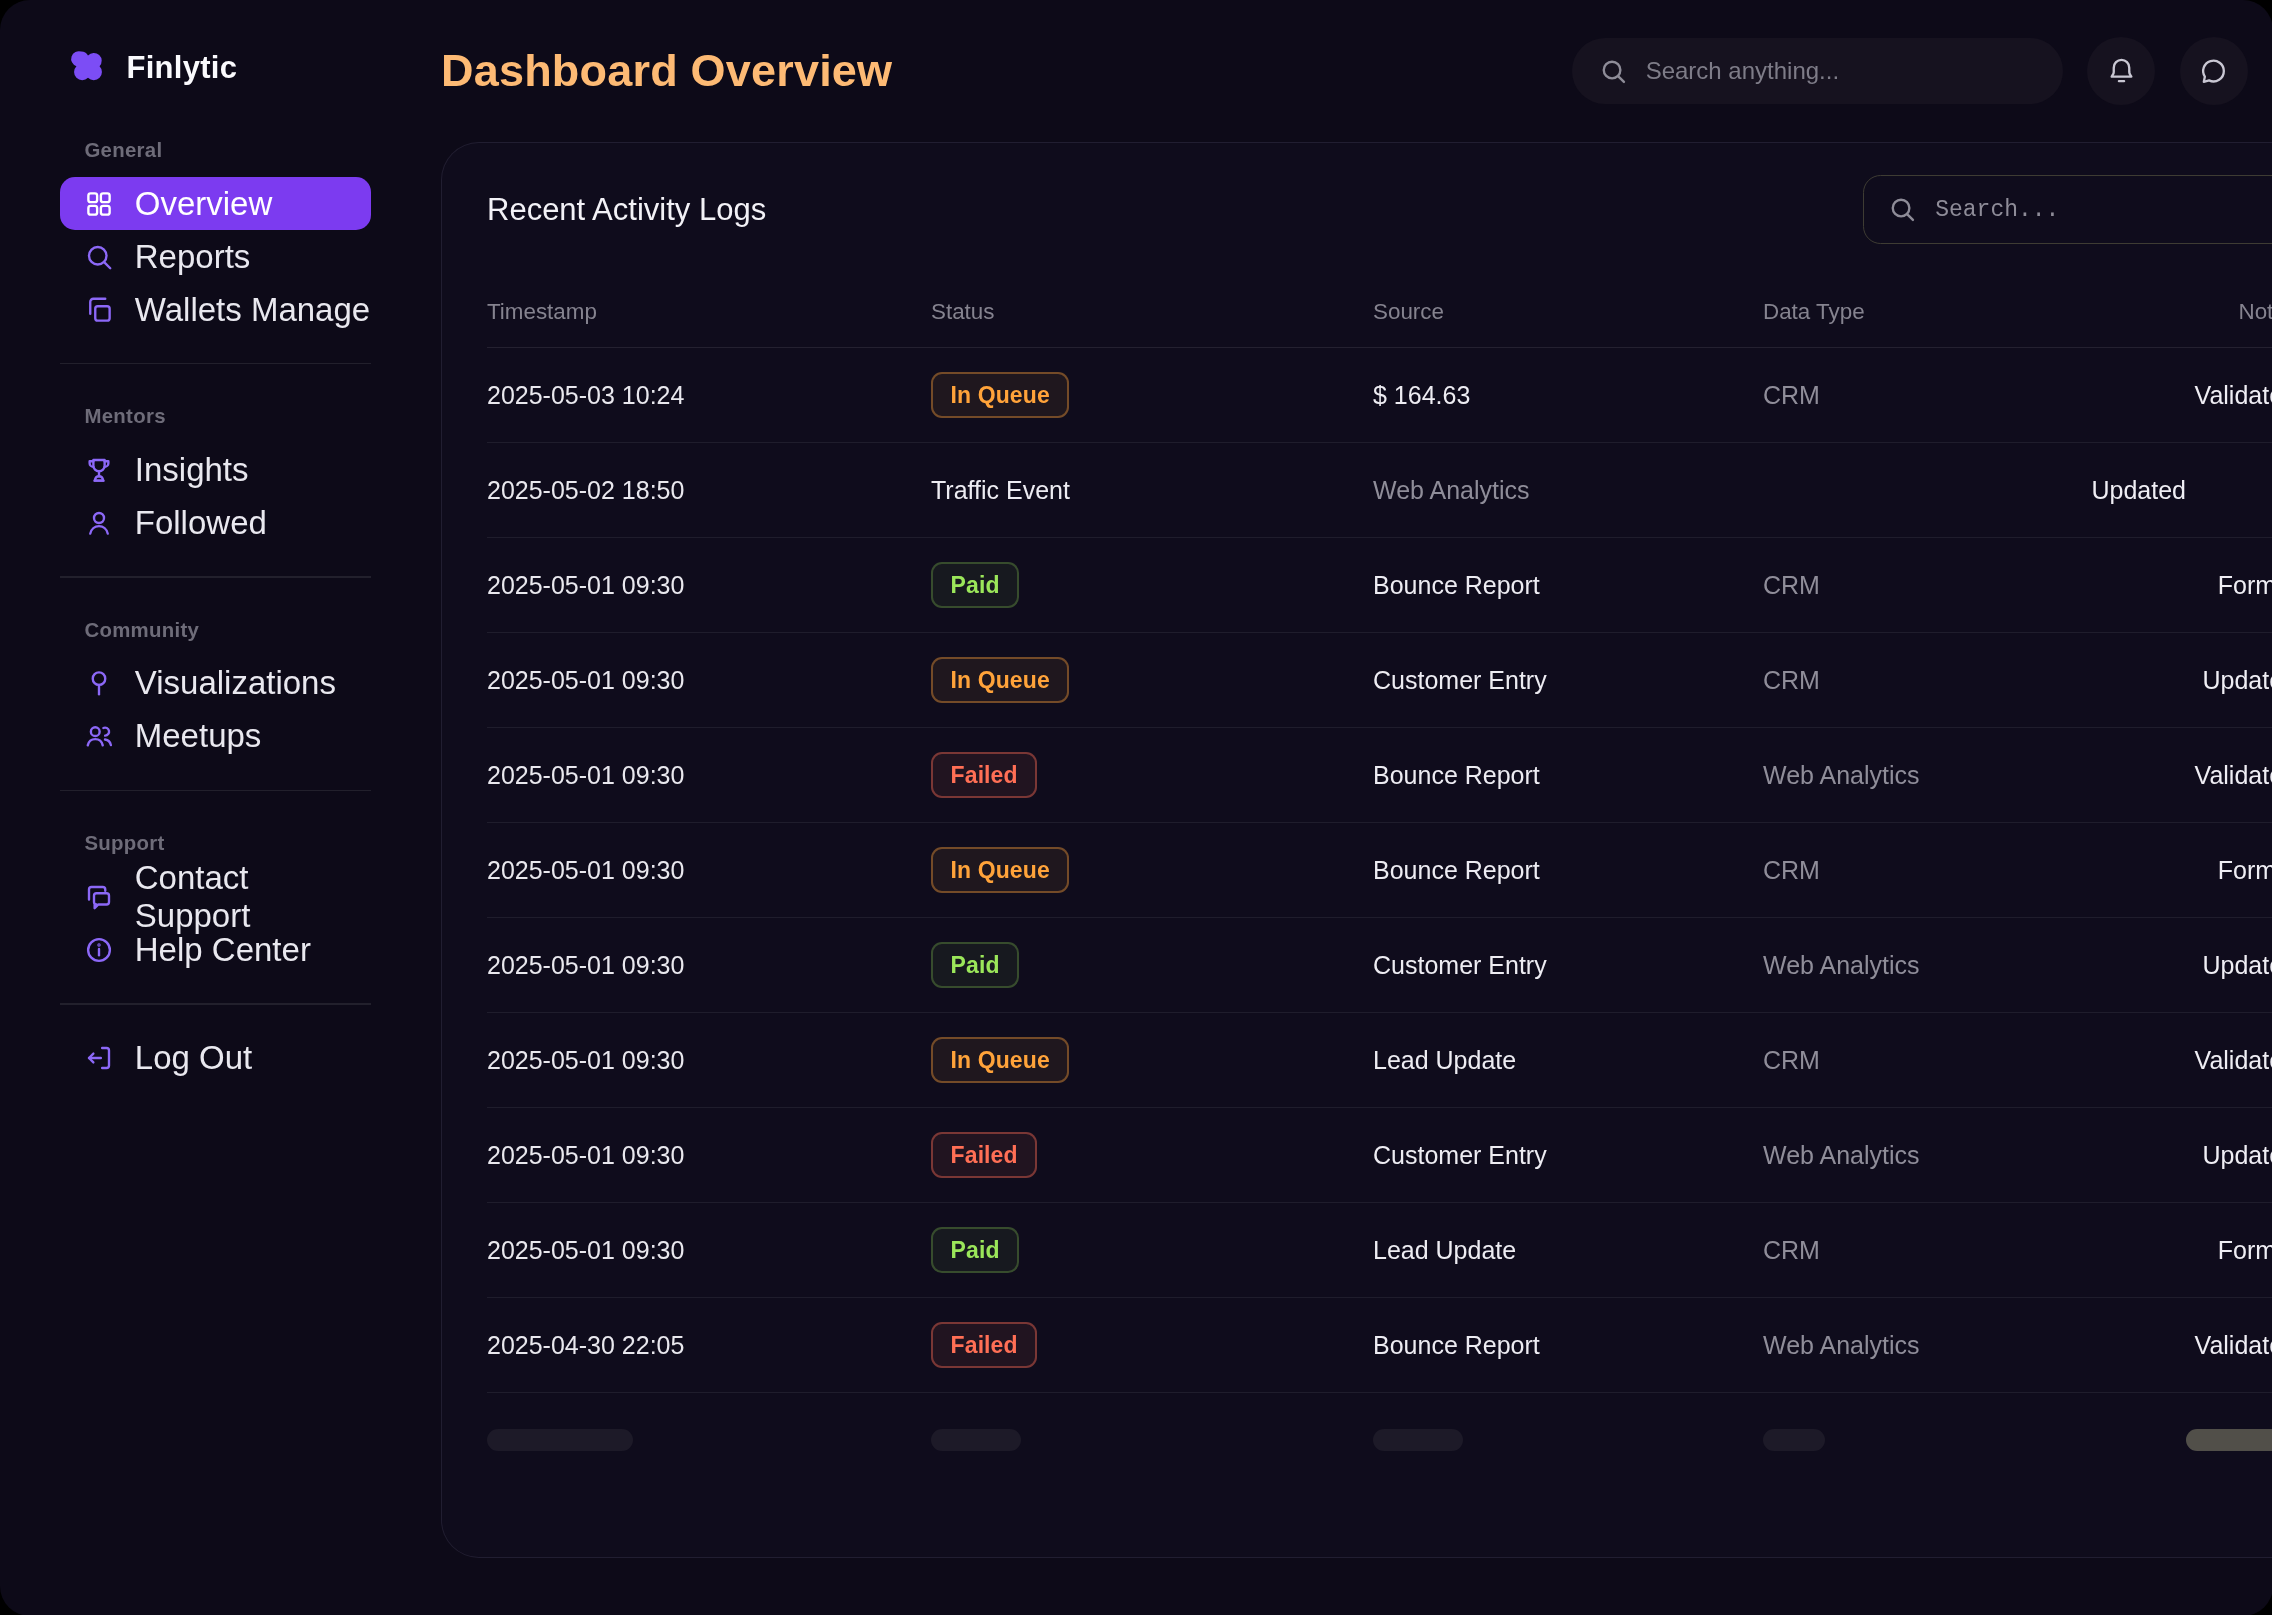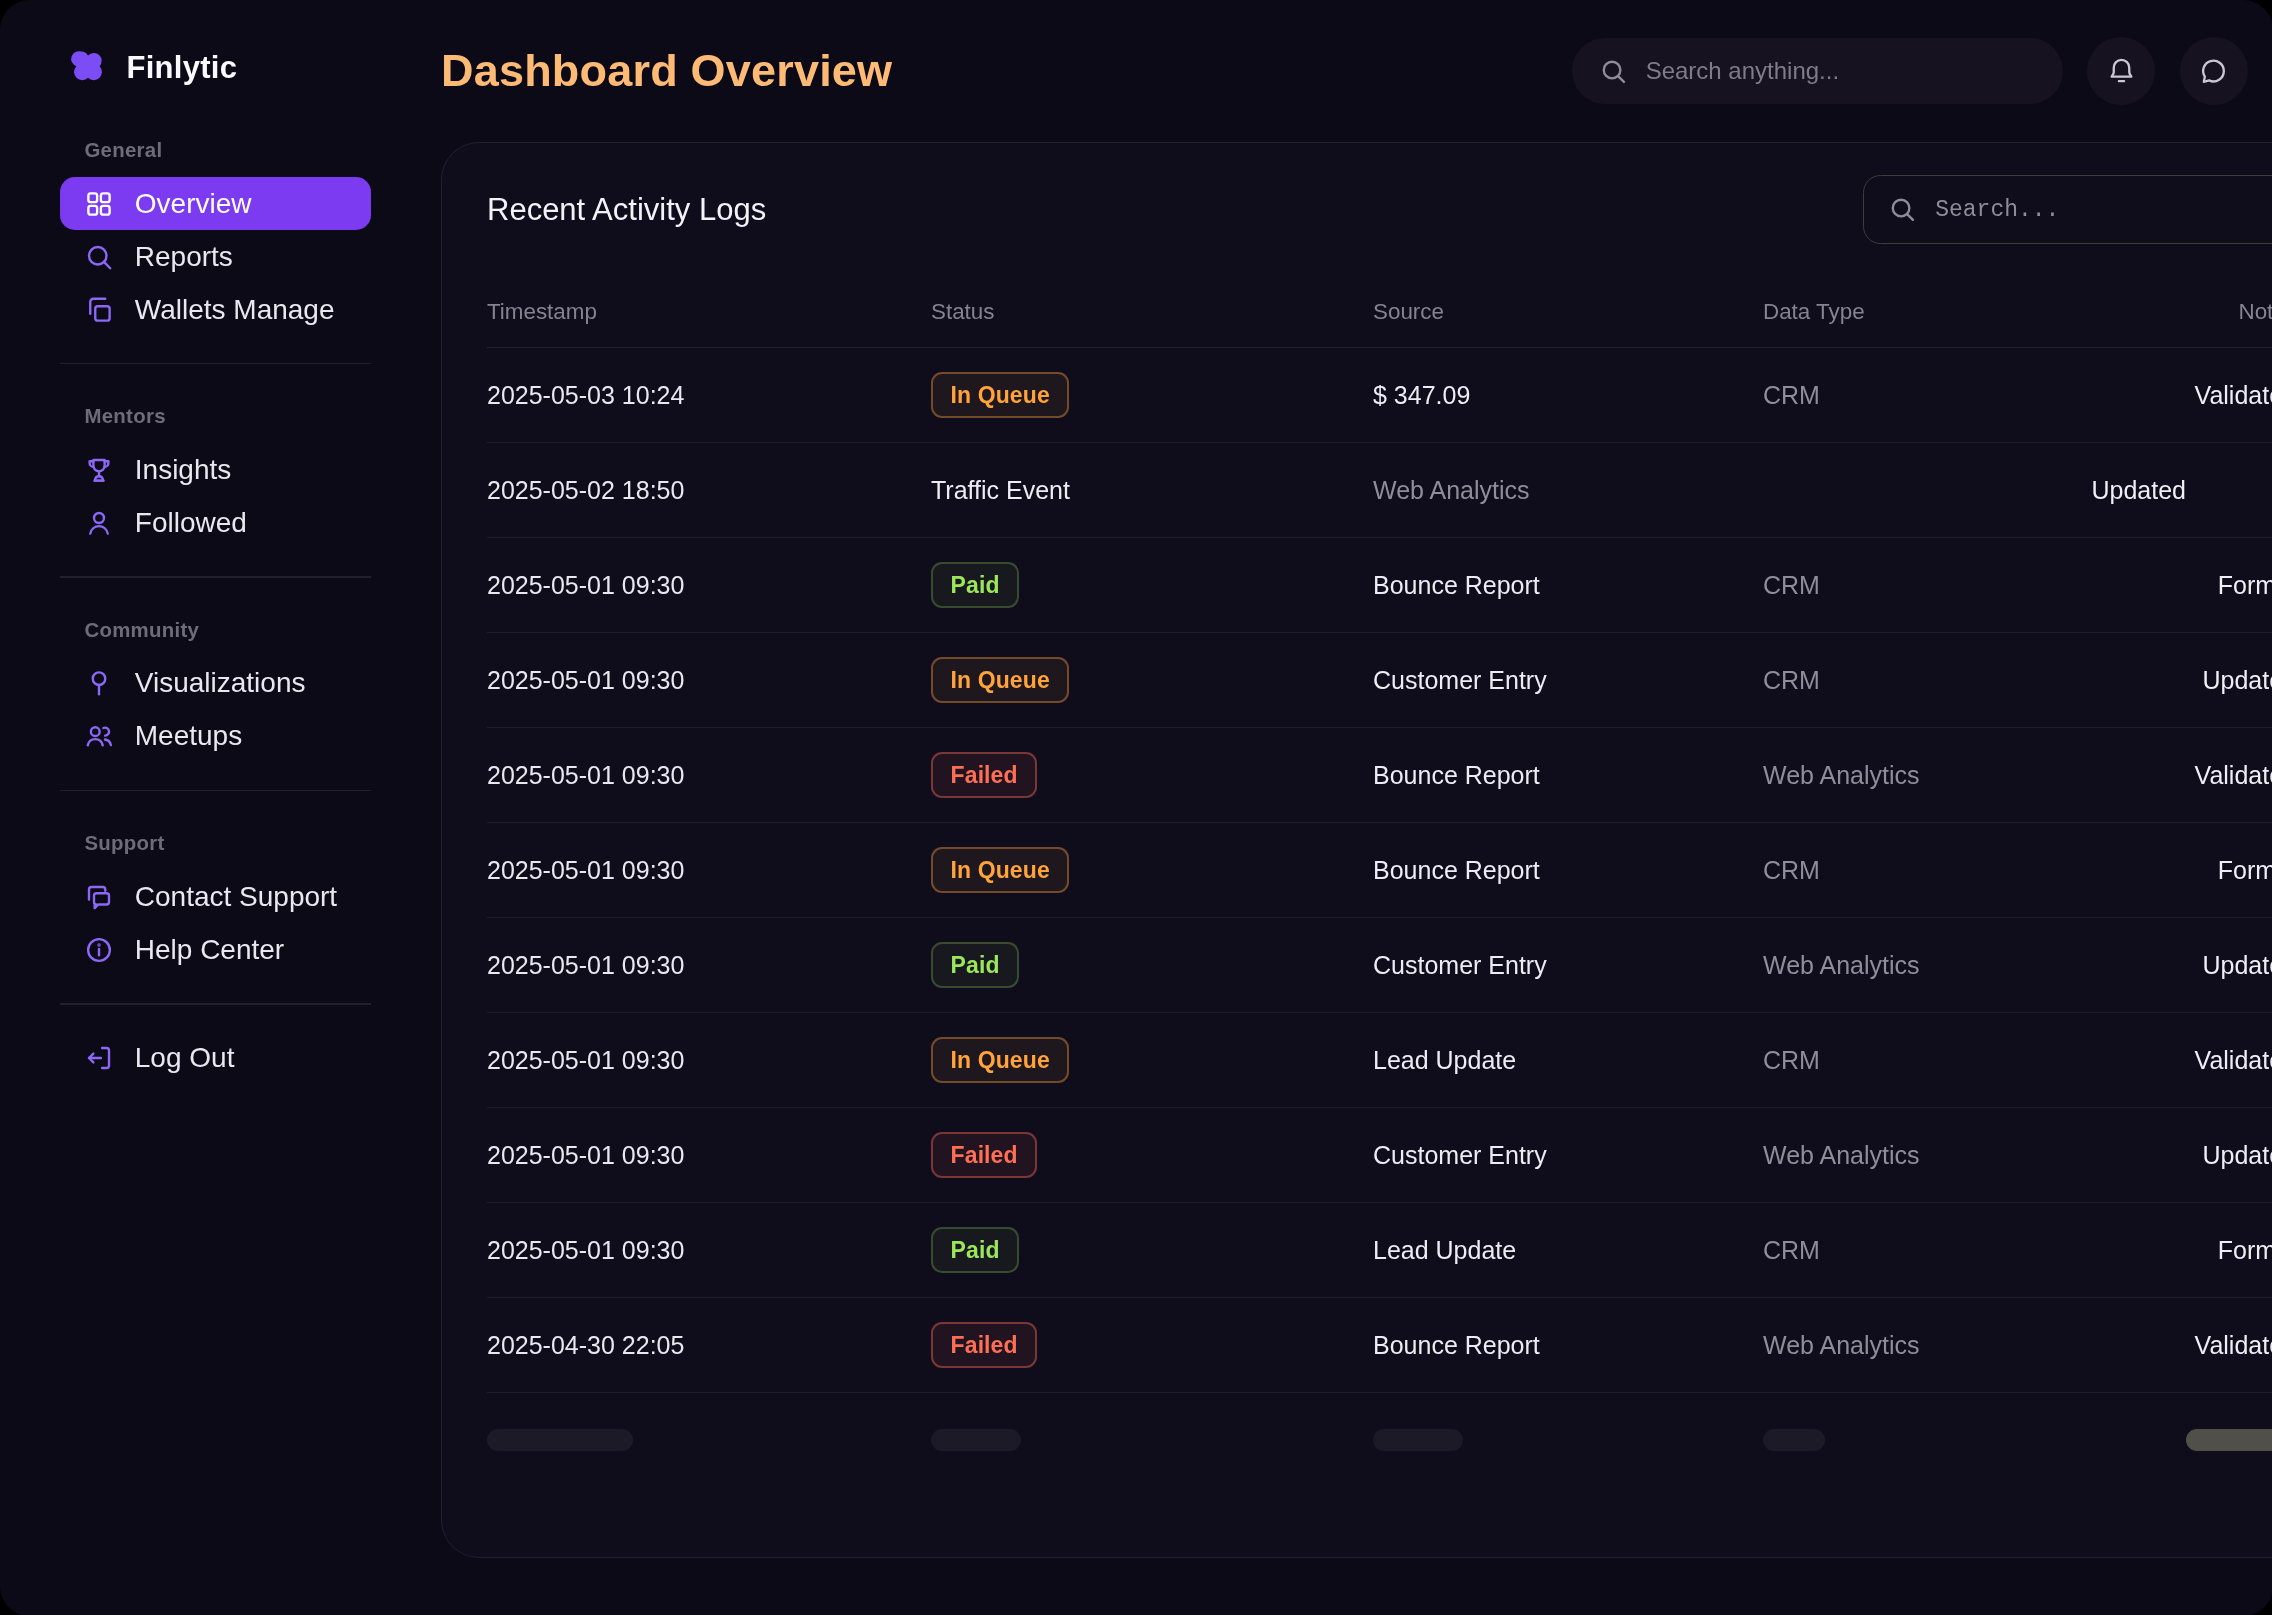--- a/index.html
+++ b/index.html
@@ -9,21 +9,21 @@
 
   
   .sidebar{flex:0 0 380px;width:380px;box-sizing:border-box;padding:43px 0 0 60px;}
   .logo-row{display:flex;align-items:center;gap:17.6px;margin-left:6.8px;height:49px;}
   .logo-mark{width:42px;height:42px;color:#7C4DF5;display:flex;}
   .logo-mark svg{width:100%;height:100%;}
   .logo-text{font-size:31px;font-weight:700;color:#FAFAFD;letter-spacing:0.3px;}
   .sec-label{font-size:20.4px;font-weight:700;color:#6E6C79;margin:41px 0 15px 24.4px;letter-spacing:0.3px;}
   .sec-label.first{margin-top:47px;}
   .nav-item{display:flex;align-items:center;gap:20.4px;height:53px;padding-left:24.4px;width:311px;
-            box-sizing:border-box;border-radius:15px;font-size:28px;color:#E9E8EF;cursor:pointer;}
+            box-sizing:border-box;border-radius:15px;font-size:33px;color:#E9E8EF;cursor:pointer;}
   .nav-item .ico{width:30px;height:30px;color:#8C68F7;flex:0 0 30px;display:flex;}
   .nav-item .ico svg{width:100%;height:100%;}
   .nav-item.active{background:#7C3BF0;color:#FFFFFF;}
   .nav-item.active .ico{color:#FFFFFF;}
   .sb-divider{width:311px;height:1.4px;background:rgba(255,255,255,.09);margin:27px 0;}
 
   
   .main{flex:1;box-sizing:border-box;padding:0 43px 0 61px;}
   .topbar{height:142px;display:flex;align-items:center;}
   .page-title{font-size:45px;font-weight:600;color:#fdba74;letter-spacing:0.2px;}
@@ -251,21 +251,21 @@
         <span>Status</span>
         <span>Source</span>
         <span>Data Type</span>
         <span class="col-notes">Notes</span>
       </div>
 
       <div id="table-body">
           <div class="grid-cols trow">
             <span class="cell-ts">2025-05-03 10:24</span>
             <span><span class="badge queue">In Queue</span></span>
-            <span class="cell-src">$ 347.09</span>
+            <span class="cell-src">$ 164.63</span>
             <span class="cell-dt">CRM</span>
             <span class="cell-notes">Validated</span>
           </div>
           <div class="grid-cols trow">
             <span class="cell-ts">2025-05-02 18:50</span>
             <span class="cell-src">Traffic Event</span>
             <span class="cell-dt">Web Analytics</span>
             <span class="cell-notes">Updated</span>
           </div>
           <div class="grid-cols trow">

